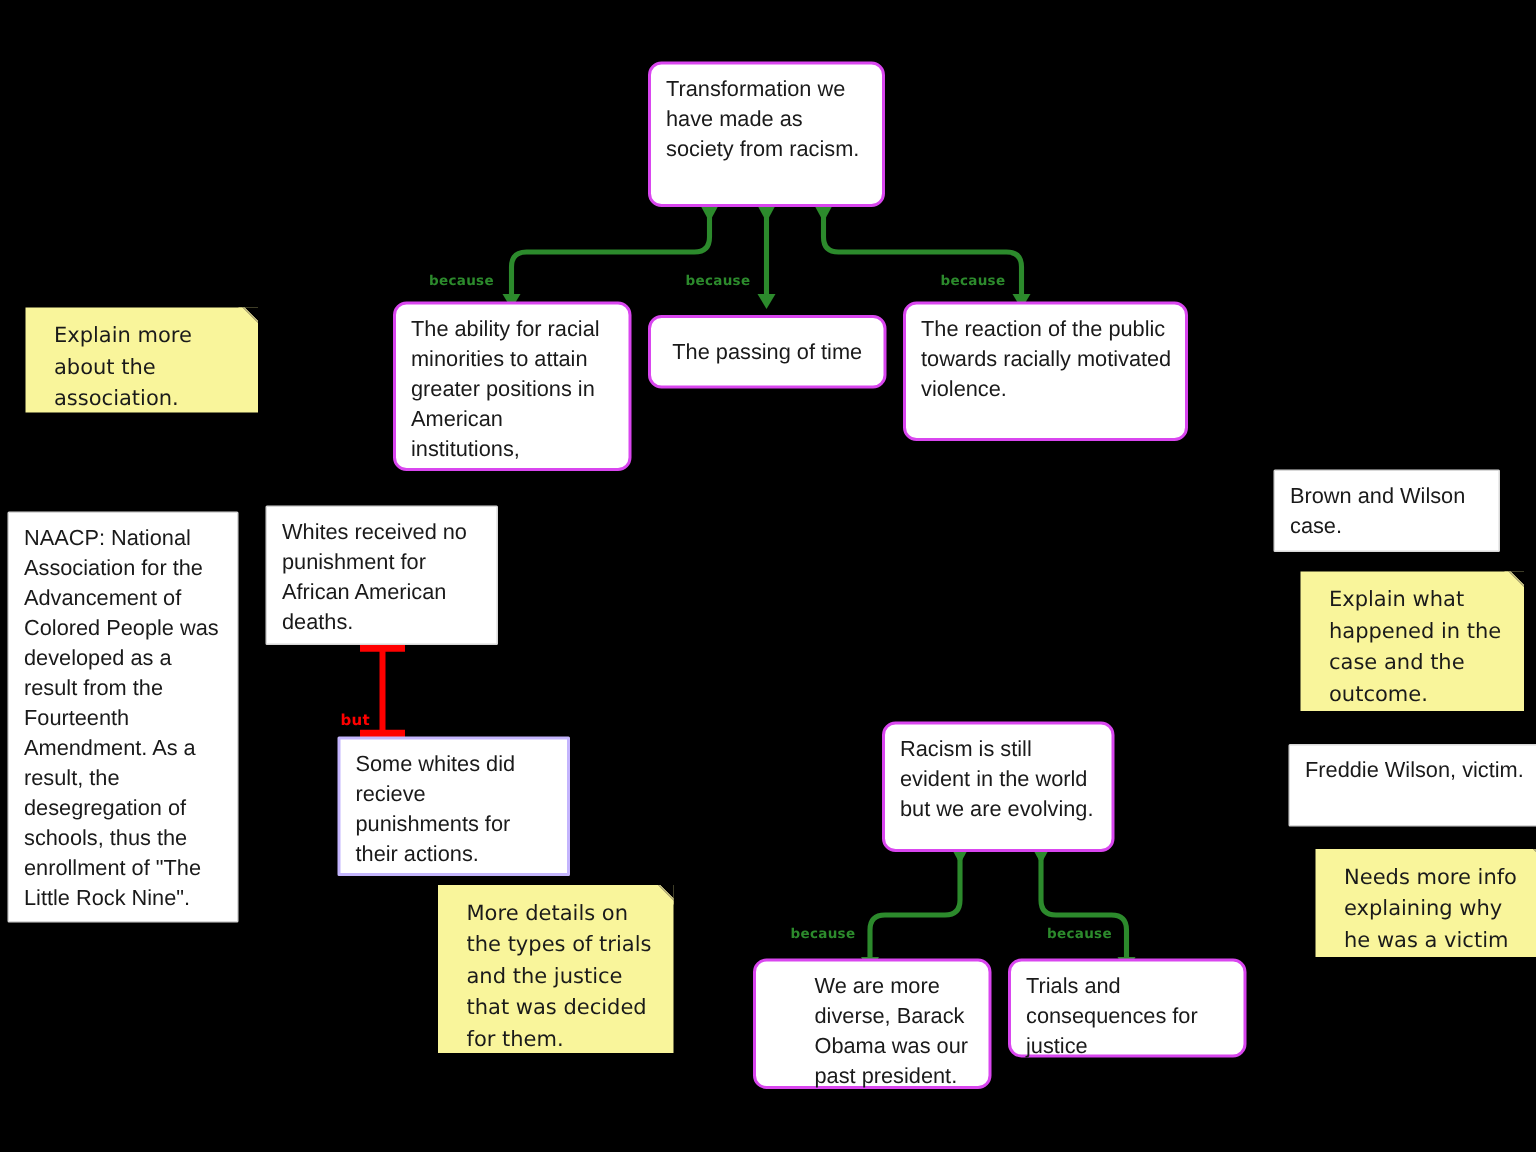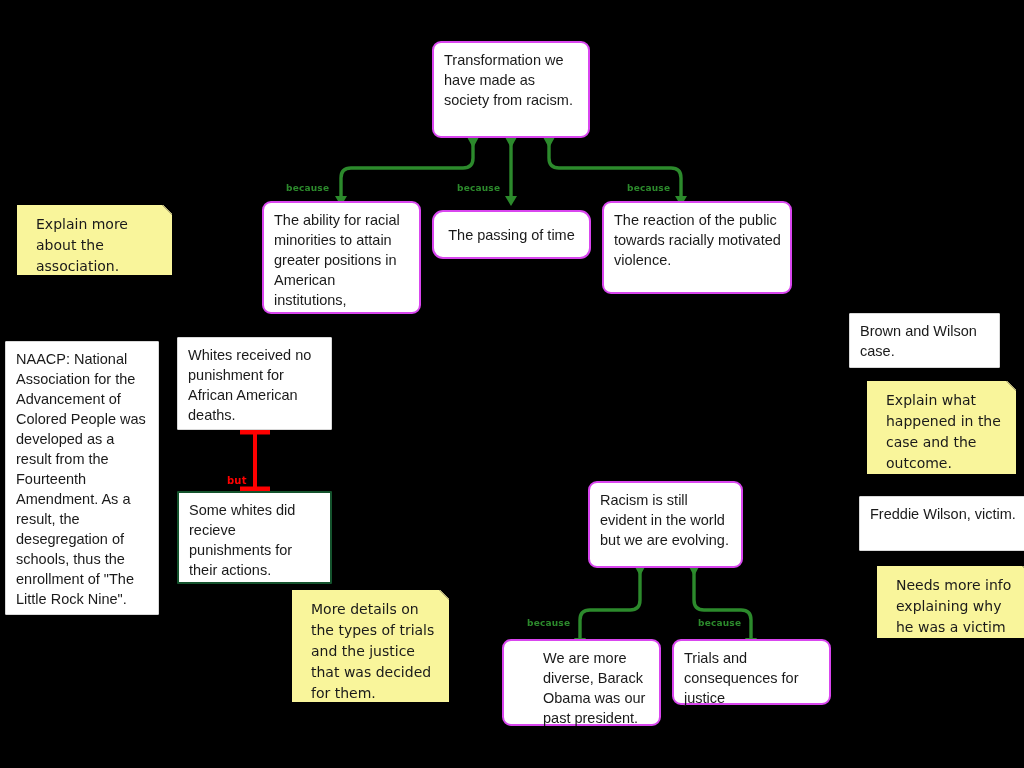--- a/index.html
+++ b/index.html
@@ -28,30 +28,30 @@
   }
   .node.green {
     border: 2px solid #d946ef;
     border-radius: 9px;
   }
   .node.plain {
     border: 1px solid #d8d8d8;
     border-radius: 1px;
   }
   .node.red {
-    border: 2px solid #14532d;
+    border: 2px solid #c4b5fd;
     border-radius: 1px;
+    margin-left: 48px;
   }
   .node.vcenter {
     display: flex;
     align-items: center;
     justify-content: center;
     text-align: center;
     padding: 6px 10px;
-    border-radius: 11px;
   }
 
   
   .sticky {
     position: absolute;
     box-sizing: border-box;
     background: #f9f59b;
     color: #1a1a1a;
     font-family: "DejaVu Sans", sans-serif;
     font-size: 14px;

